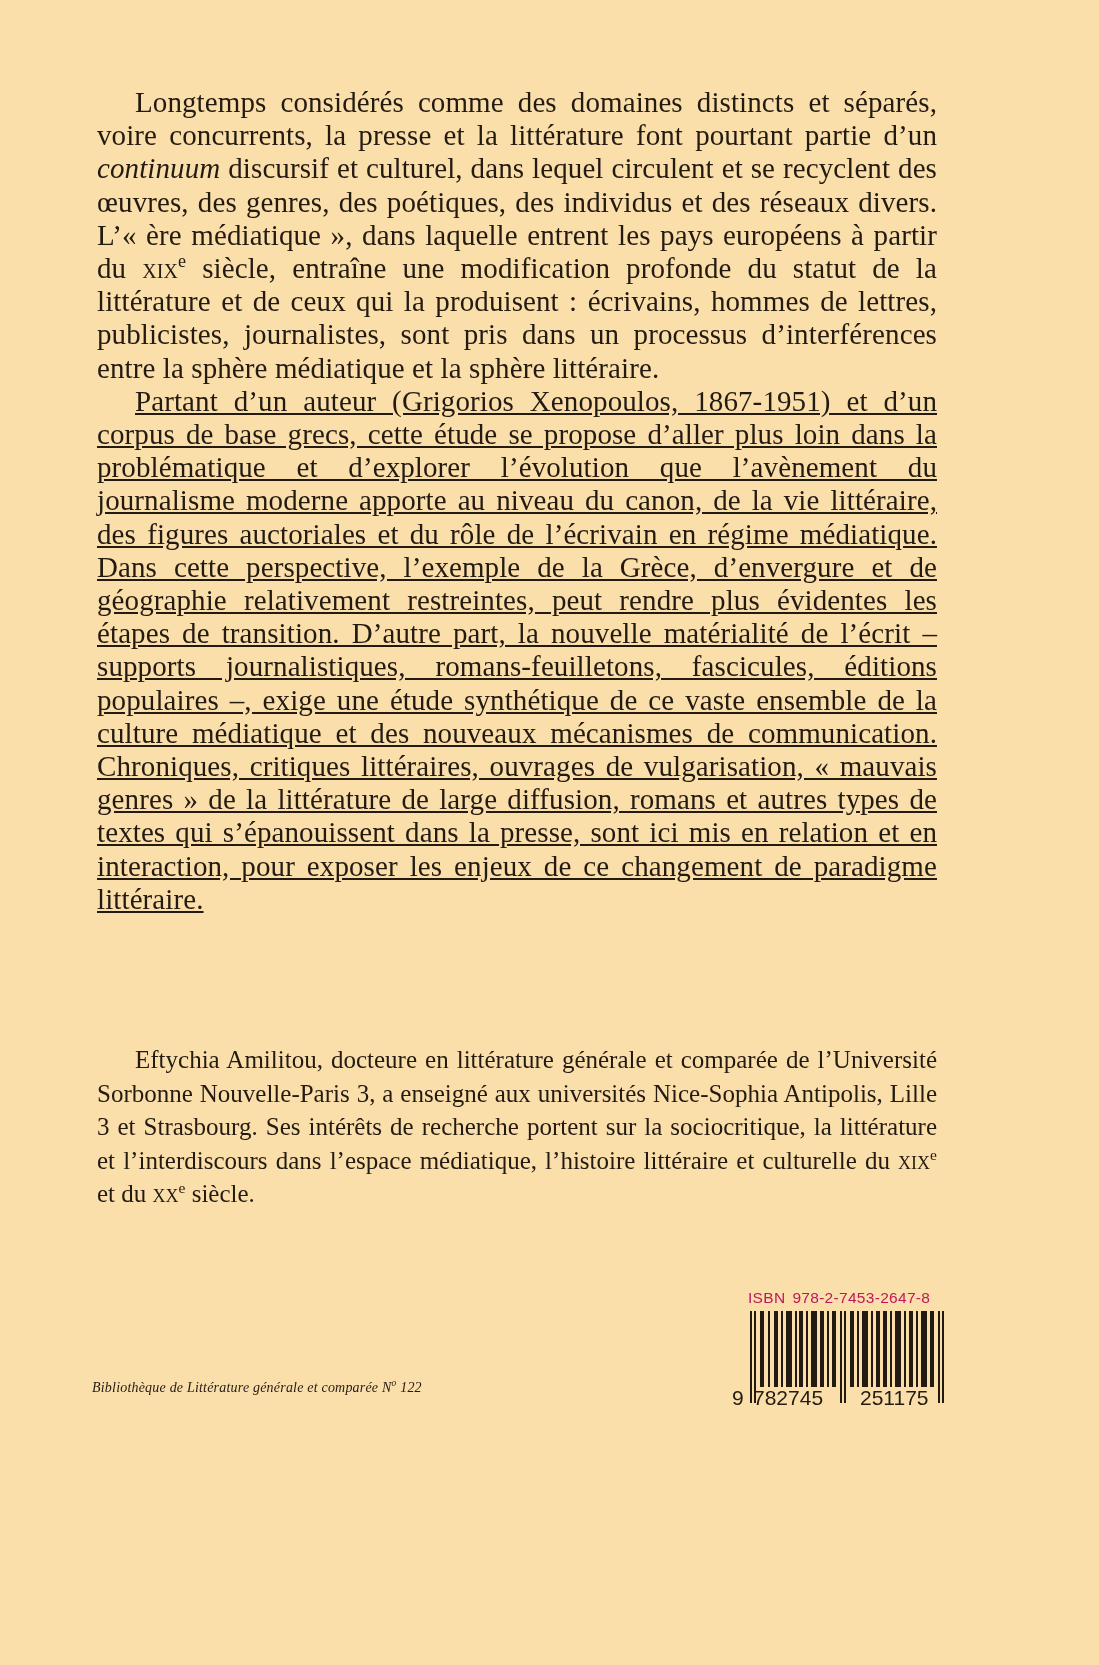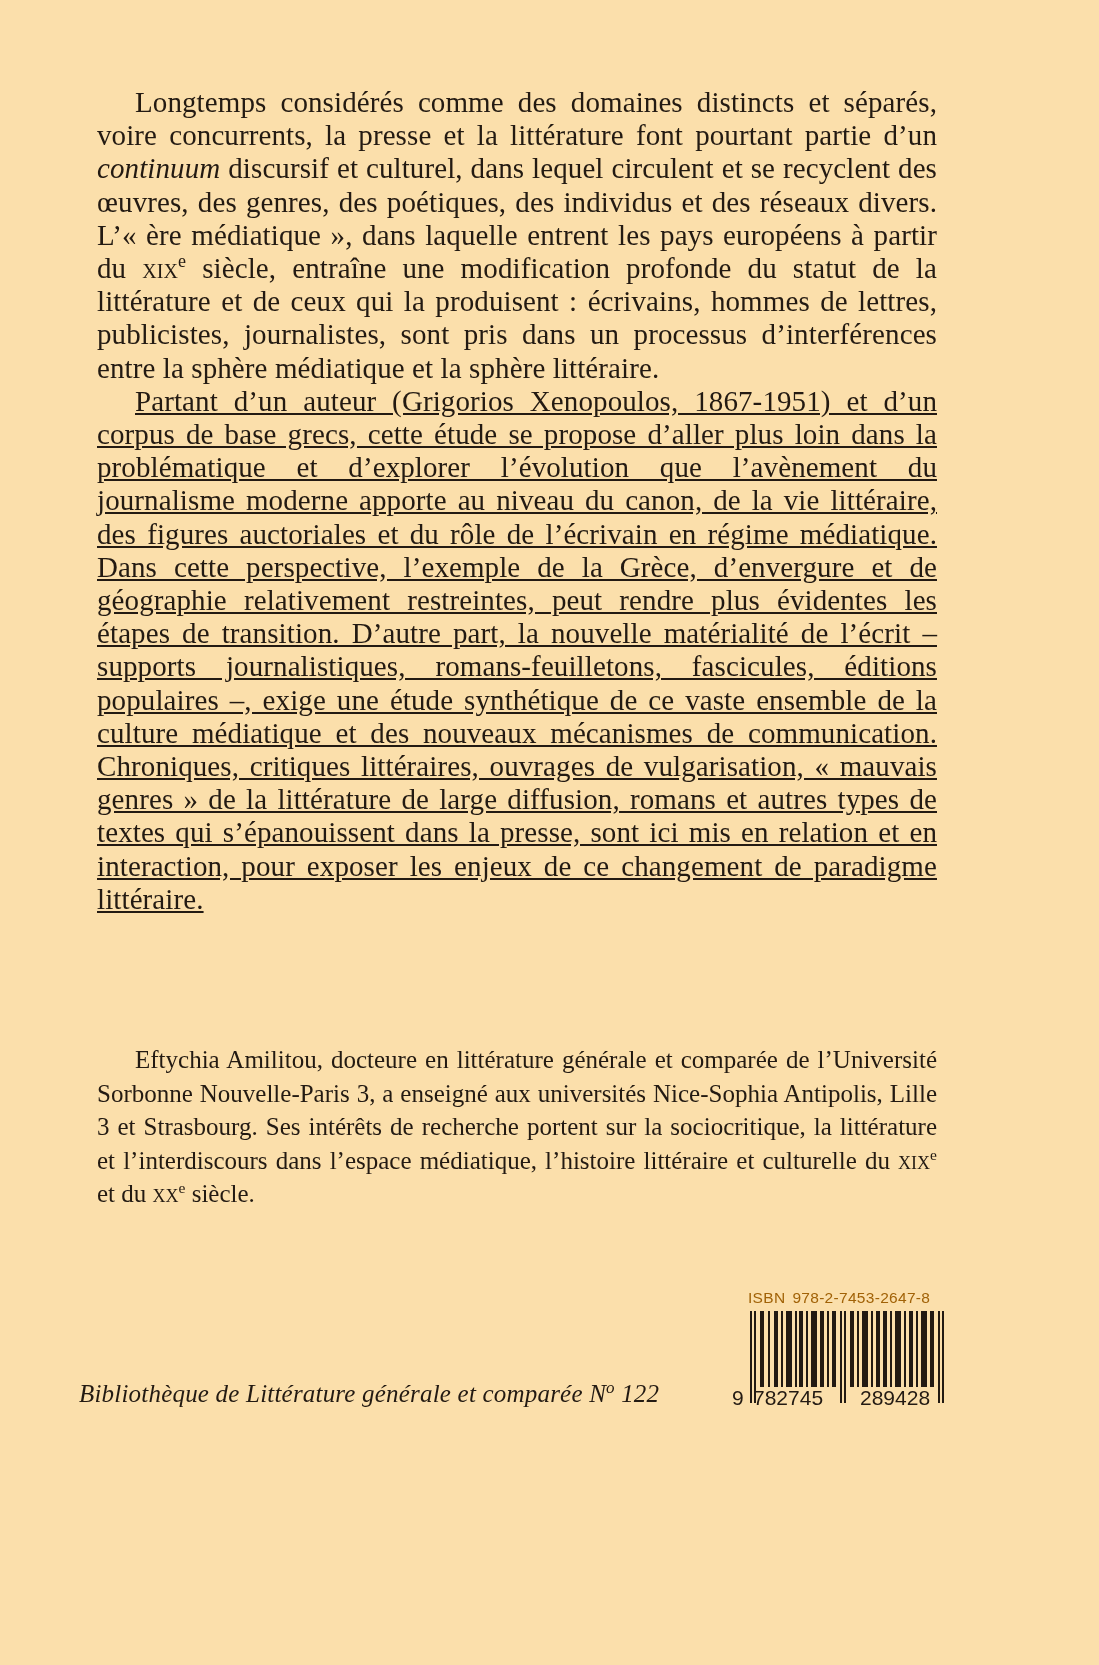--- a/index.html
+++ b/index.html
@@ -59,43 +59,43 @@
     left: 97px;
     top: 1043px;
     width: 840px;
     font-size: 25px;
     line-height: 33.5px;
     text-align: justify;
     margin: 0;
   }
   .collection {
     position: absolute;
-    left: 79px;
+    left: 92px;
     top: 1380px;
     font-style: italic;
-    font-size: 25px;
+    font-size: 14px;
     letter-spacing: 0.2px;
     white-space: nowrap;
   }
   .collection sup {
     font-size: 0.68em;
     vertical-align: super;
     line-height: 0;
   }
   .barcode-block {
     position: absolute;
     left: 736px;
     top: 1289px;
     width: 205px;
   }
   .isbn-text {
     font-family: "Liberation Sans", "DejaVu Sans", sans-serif;
     font-size: 15.5px;
     letter-spacing: 0.3px;
-    color: #a16207;
+    color: #be185d;
     white-space: nowrap;
     margin: 0 0 4px 12px;
   }
   .isbn-text .lead { margin-right: 7px; }
   .barcode {
     position: relative;
     width: 200px;
     height: 92px;
     margin-left: 12px;
   }
@@ -173,18 +173,18 @@
           <rect x="168" y="0" width="2" height="76"></rect>
           <rect x="173" y="0" width="6" height="76"></rect>
           <rect x="182" y="0" width="4" height="76"></rect>
           <rect x="190" y="0" width="2" height="92"></rect>
           <rect x="194" y="0" width="2" height="92"></rect>
         </g>
       </svg>
       <div class="bc-digits">
         <span class="bc-d1">9</span>
         <span class="bc-d2">782745</span>
-        <span class="bc-d3">289428</span>
+        <span class="bc-d3">251175</span>
       </div>
     </div>
   </div>
 
 </div>
 
 </body></html>

